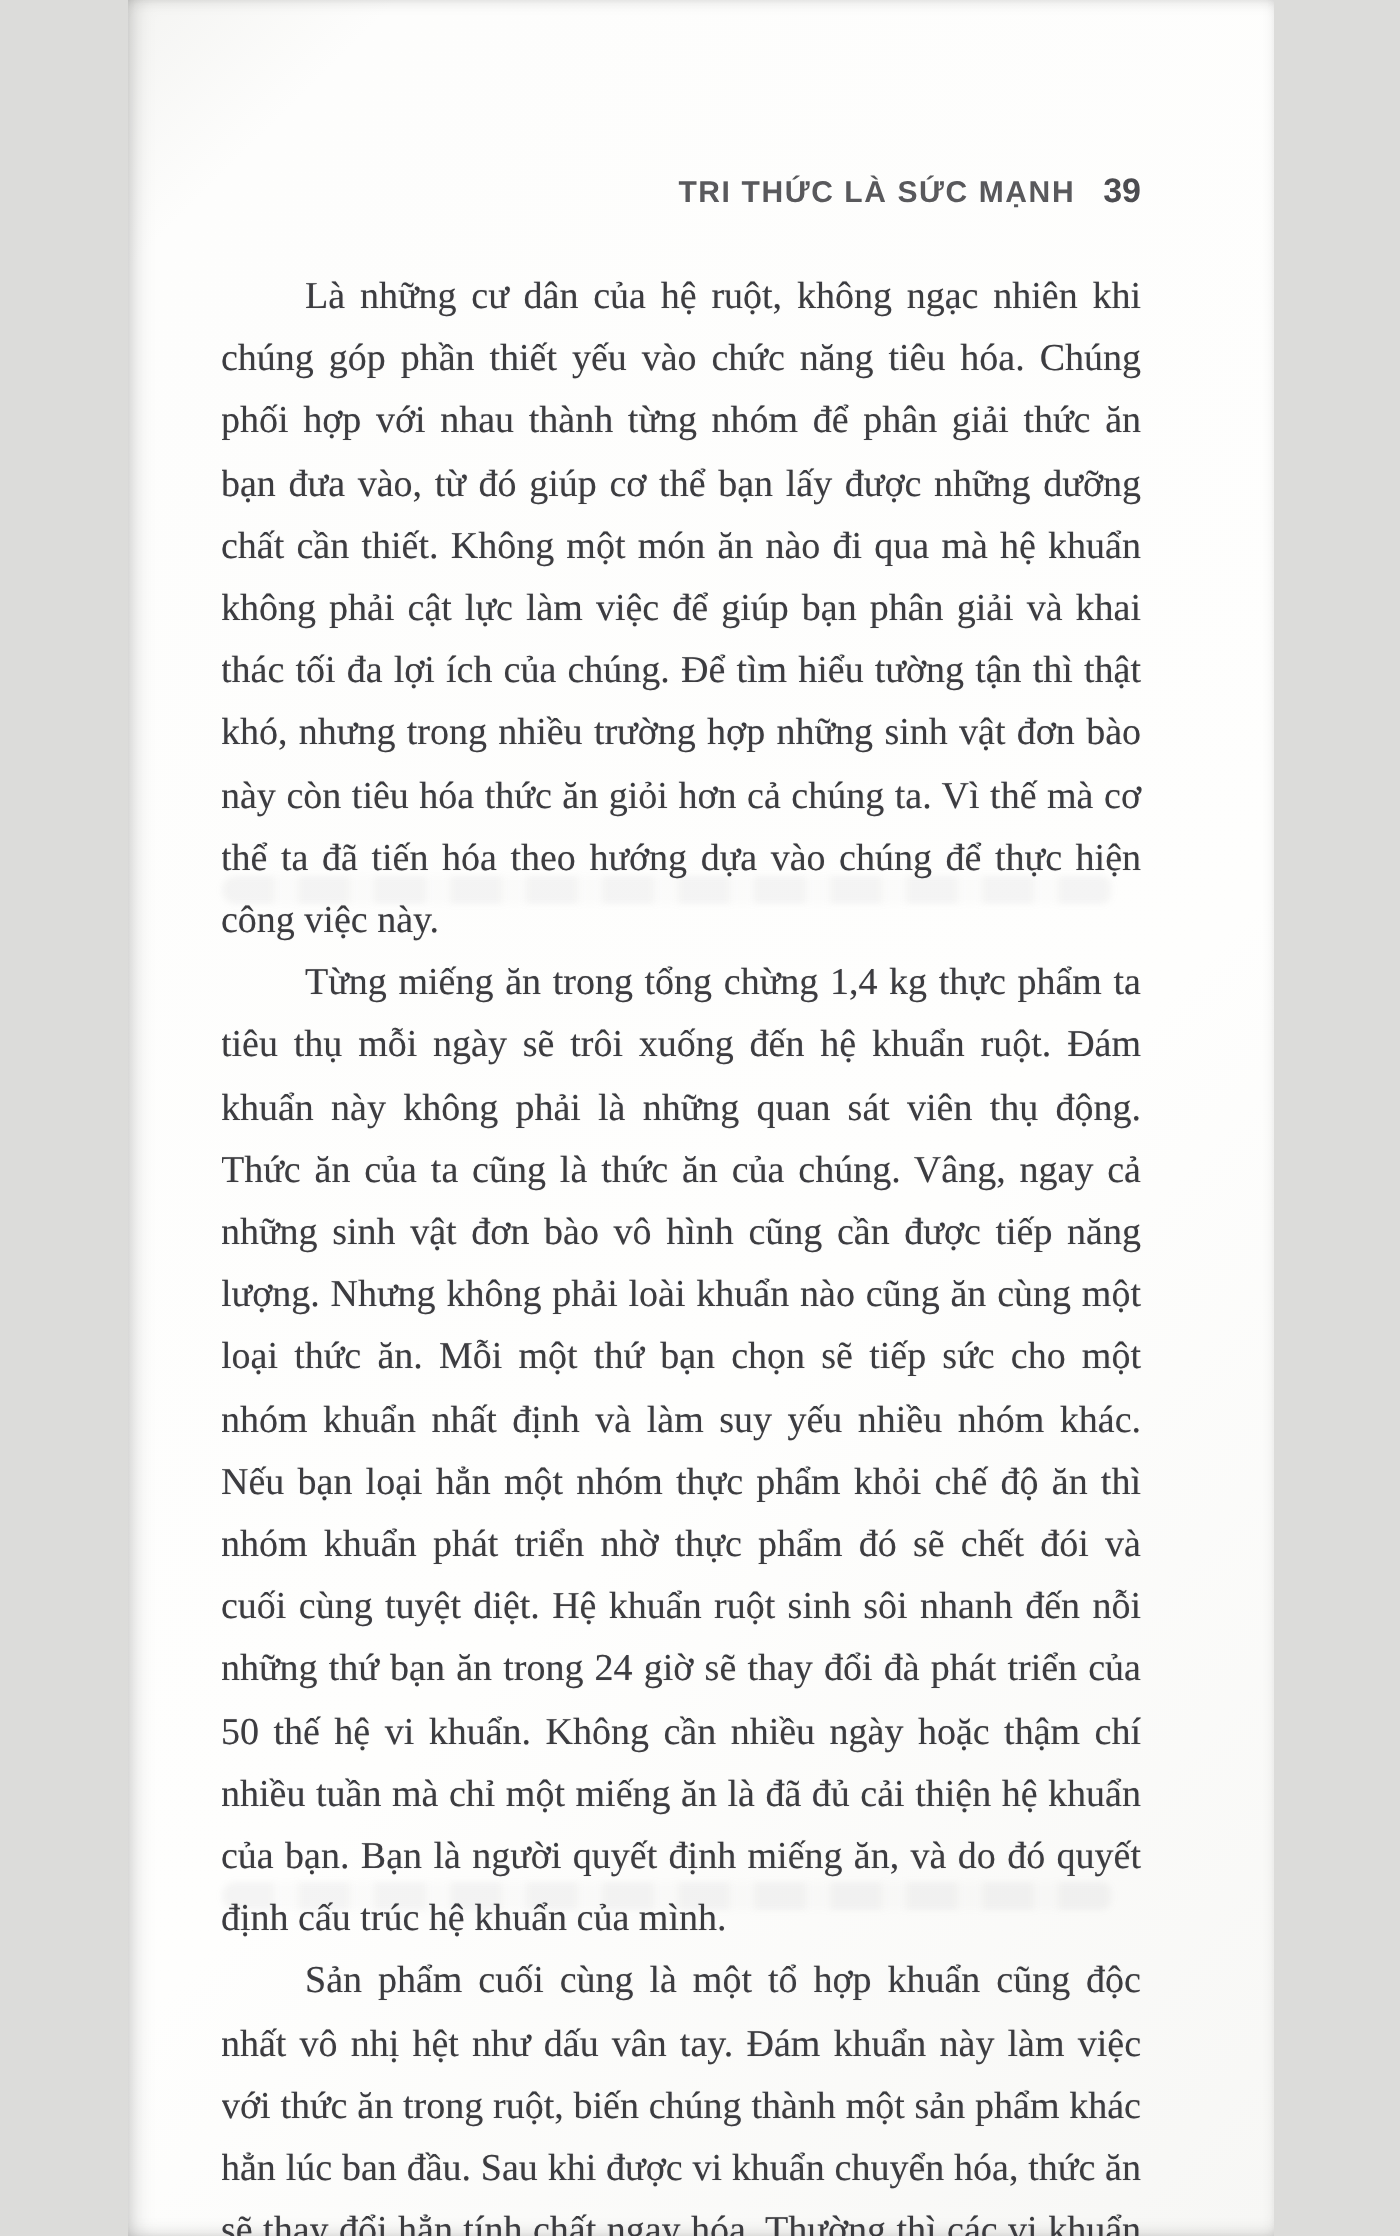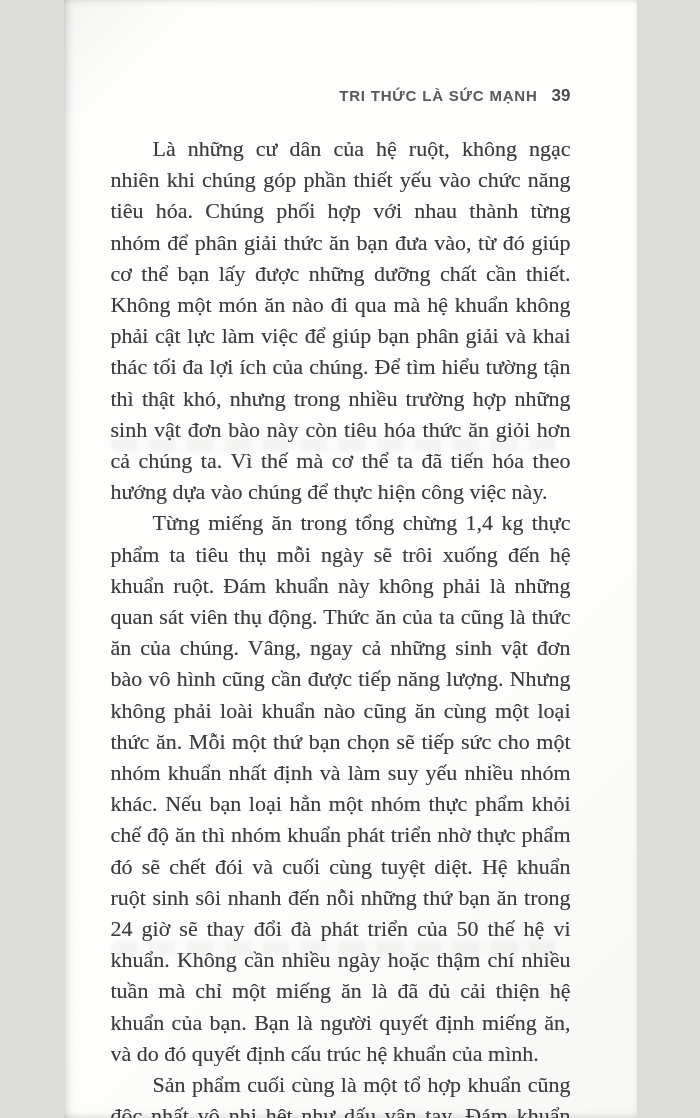--- a/index.html
+++ b/index.html
@@ -45,21 +45,21 @@
   .page-body {
     position: absolute;
     top: 133px;
     left: 47px;
     right: 66px;
     bottom: 0;
     overflow: hidden;
   }
   .page-body p {
     margin: 0;
-    font-size: 22px;
+    font-size: 19px;
     line-height: 31.2px;
     text-align: justify;
     text-indent: 42px;
     color: #3c3c40;
     text-shadow: 0 0 0.4px rgba(60,60,64,0.45);
   }
   
   .bleed {
     position: absolute;
     left: 47px;

